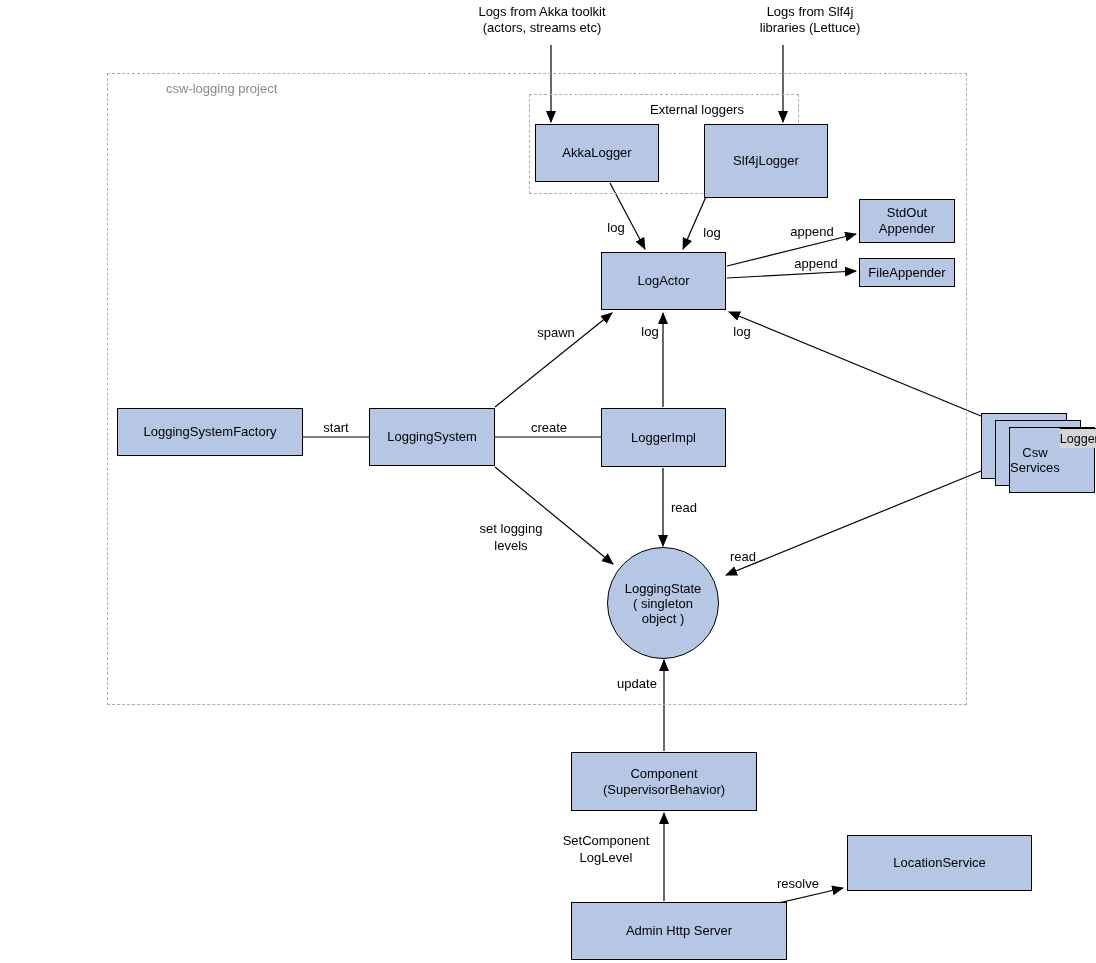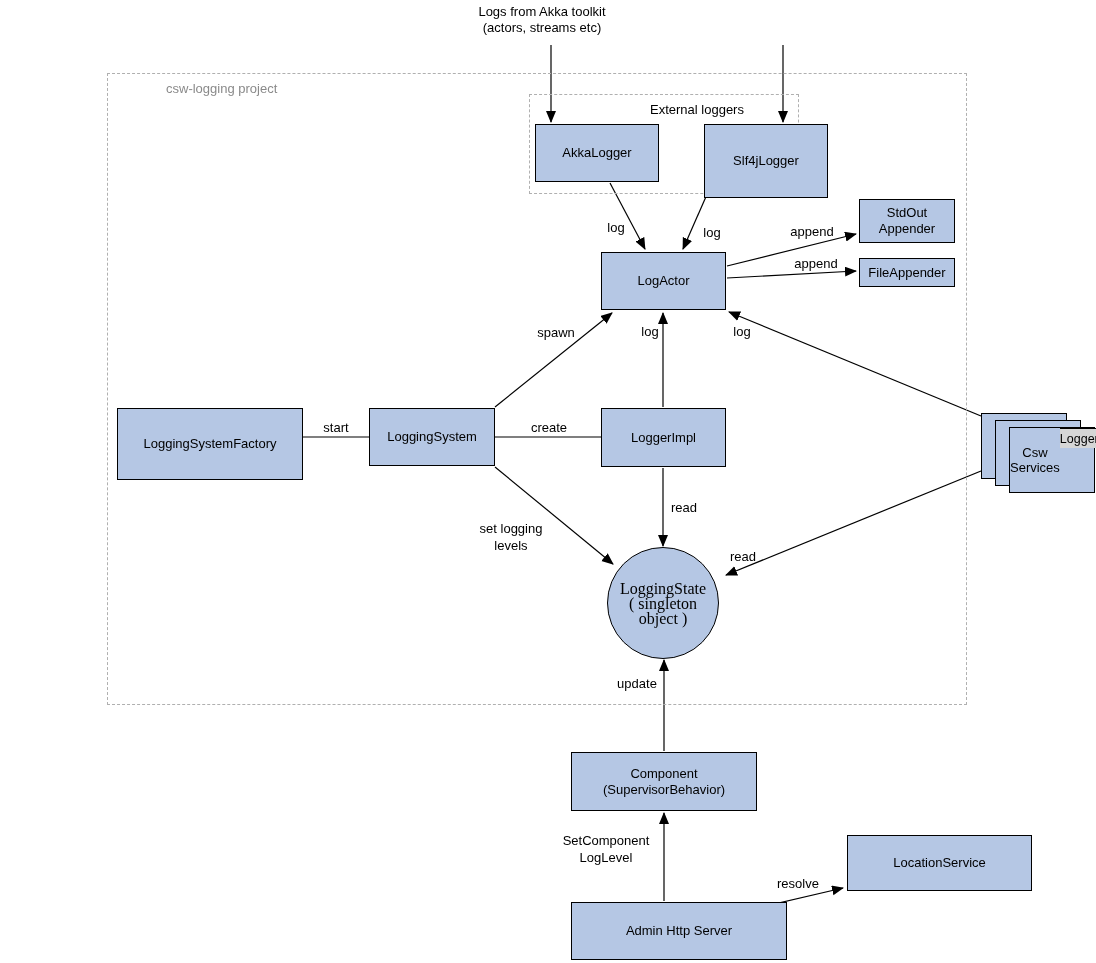--- a/index.html
+++ b/index.html
@@ -7,21 +7,21 @@
     position:relative;width:1096px;height:963px;background:#fff;
     font-family:"Liberation Sans", sans-serif;color:#000;overflow:hidden;
   }
   .node{
     position:absolute;box-sizing:border-box;
     background:var(--node-fill,#b5c7e4);
     border:1px solid var(--node-border,#000);
     display:flex;flex-direction:column;align-items:center;justify-content:center;
     font-size:13px;line-height:16px;text-align:center;white-space:nowrap;
   }
-  .circle{border-radius:50%;font-size:16px;line-height:15px;font-family:Liberation Serif, serif;}
+  .circle{border-radius:50%;font-size:13px;line-height:15px;}
   .group{
     position:absolute;box-sizing:border-box;
     border:1px dashed var(--group-border,#b0b0b0);
   }
   .group-label{
     position:absolute;font-size:13px;color:var(--group-label,#8a8a8a);
     white-space:nowrap;
     margin-left:44px;
   }
   .annotation{
@@ -84,38 +84,42 @@
   <div class="group" style="left:107px;top:73px;width:860px;height:632px"></div>
   <div class="group-label" style="left:122px;top:81px">csw-logging project</div>
 
   <div class="group" style="left:529px;top:94px;width:270px;height:100px"></div>
   <div class="group-label" style="left:606px;top:102px;color:#000">External loggers</div>
 
   <div class="annotation" style="left:452px;top:4px;width:180px">
     <div>Logs from Akka toolkit</div>
     <div>(actors, streams etc)</div>
   </div>
+  <div class="annotation" style="left:720px;top:4px;width:180px">
+    <div>Logs from Slf4j</div>
+    <div>libraries (Lettuce)</div>
+  </div>
 
   <div class="node" style="left:535px;top:124px;width:124px;height:58px">
     <span>AkkaLogger</span>
   </div>
   <div class="node" style="left:704px;top:124px;width:124px;height:74px">
     <span>Slf4jLogger</span>
   </div>
   <div class="node" style="left:601px;top:252px;width:125px;height:58px">
     <span>LogActor</span>
   </div>
   <div class="node" style="left:859px;top:199px;width:96px;height:44px">
     <span>StdOut</span>
     <span>Appender</span>
   </div>
   <div class="node" style="left:859px;top:258px;width:96px;height:29px">
     <span>FileAppender</span>
   </div>
-  <div class="node" style="left:117px;top:408px;width:186px;height:72px">
+  <div class="node" style="left:117px;top:408px;width:186px;height:48px">
     <span>LoggingSystemFactory</span>
   </div>
   <div class="node" style="left:369px;top:408px;width:126px;height:58px">
     <span>LoggingSystem</span>
   </div>
   <div class="node" style="left:601px;top:408px;width:125px;height:59px">
     <span>LoggerImpl</span>
   </div>
   <div class="node circle" style="left:607px;top:547px;width:112px;height:112px">
     <span>LoggingState</span>

